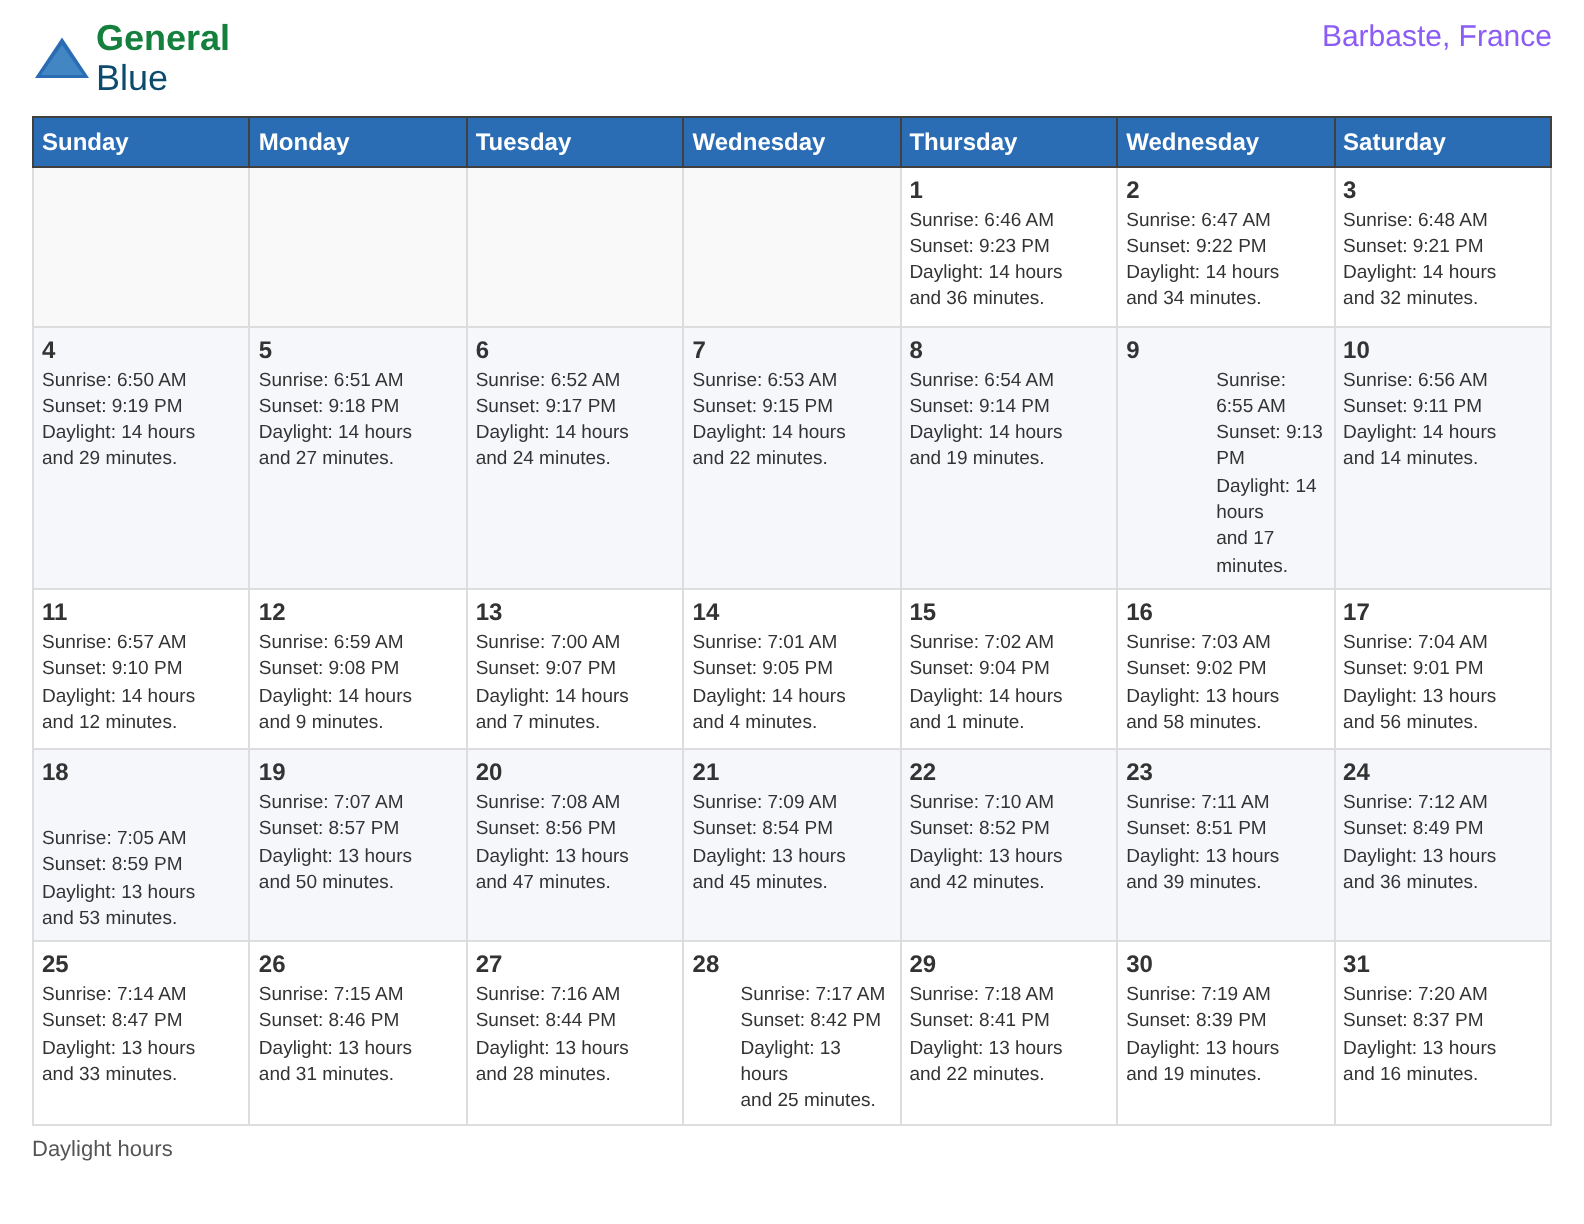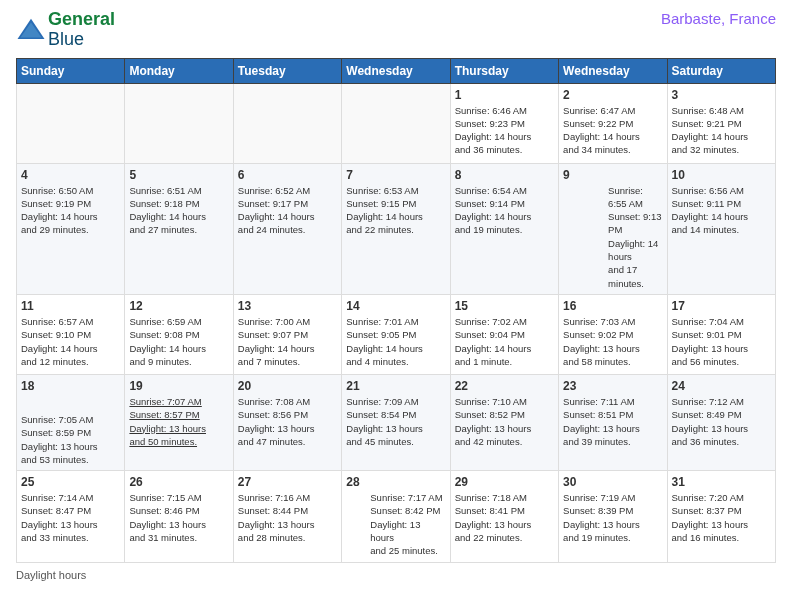--- a/index.html
+++ b/index.html
@@ -272,21 +272,21 @@
         <tr>
           <td>
             <span class="day-number">18</span>
             <div class="day-info" style="white-space: pre-line; margin-top: 20px;">Sunrise: 7:05 AM
 Sunset: 8:59 PM
 Daylight: 13 hours
 and 53 minutes.</div>
           </td>
           <td>
             <span class="day-number">19</span>
-            <div class="day-info" style="white-space: pre-line; text-decoration: underline;">Sunrise: 7:07 AM
+            <div class="day-info" style="white-space: pre-line;">Sunrise: 7:07 AM
 Sunset: 8:57 PM
 Daylight: 13 hours
 and 50 minutes.</div>
           </td>
           <td>
             <span class="day-number">20</span>
             <div class="day-info" style="white-space: pre-line;">Sunrise: 7:08 AM
 Sunset: 8:56 PM
 Daylight: 13 hours
 and 47 minutes.</div>

